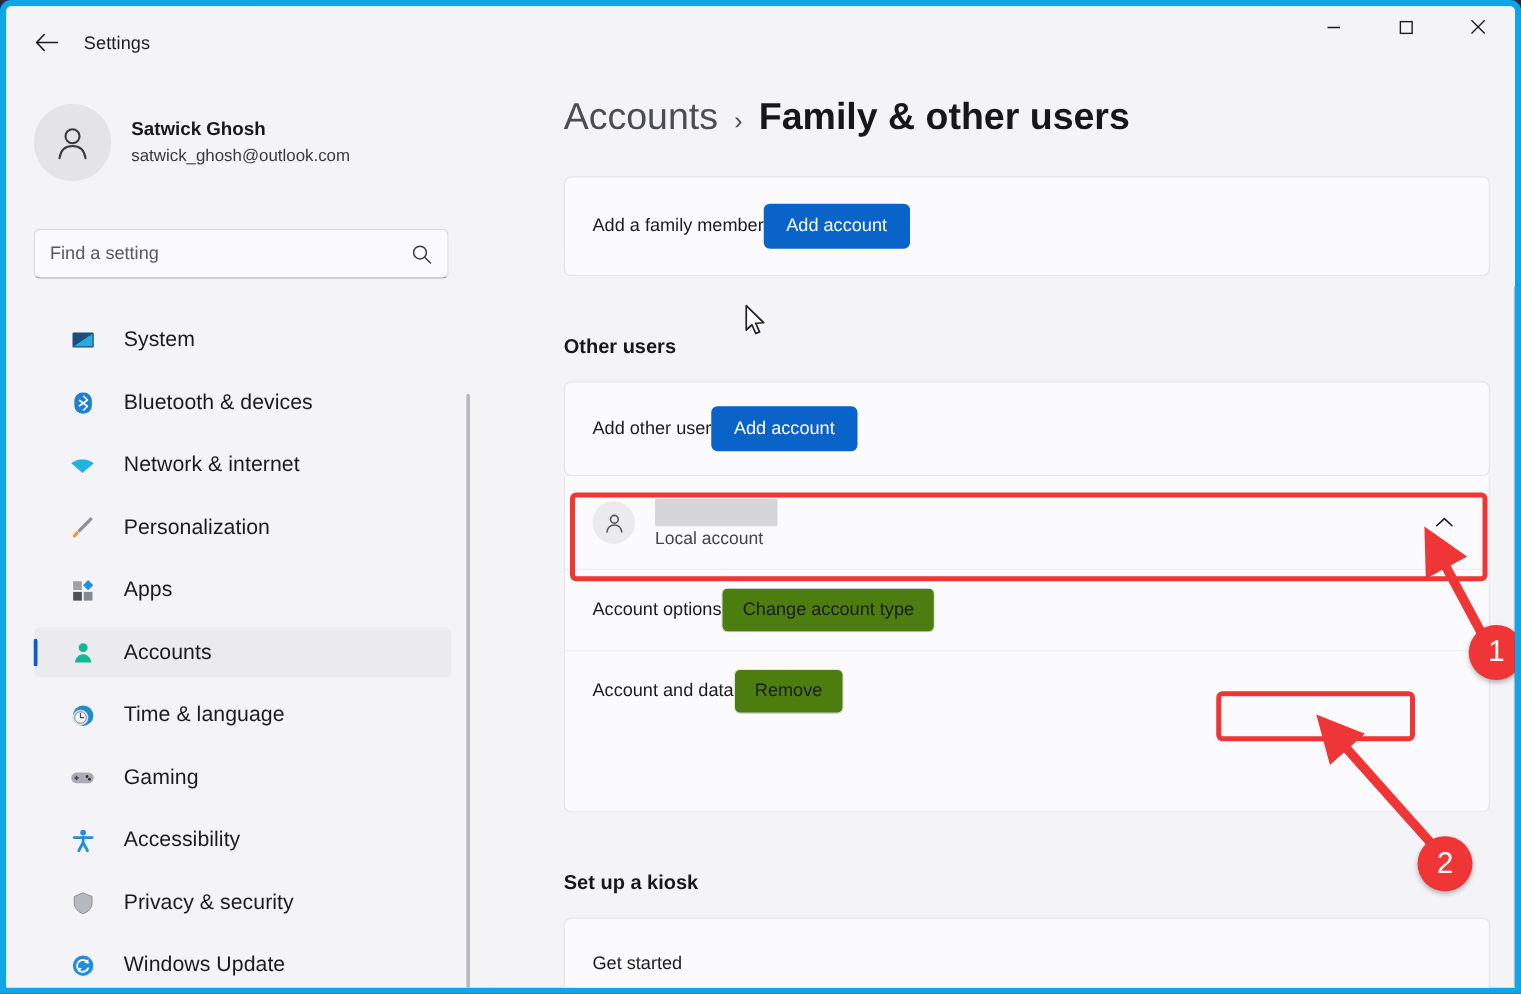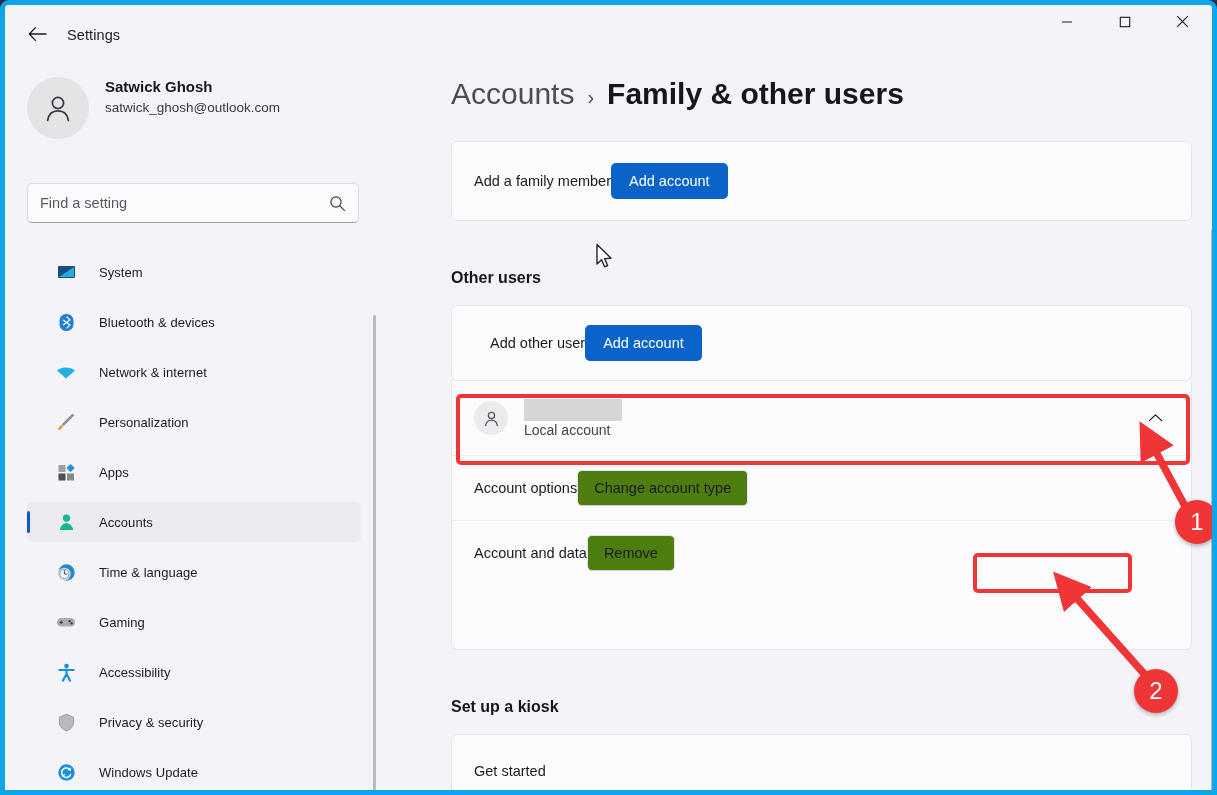--- a/index.html
+++ b/index.html
@@ -64,21 +64,21 @@
     position: absolute;
     left: 0; top: 48px;
     width: 388px;
     height: 747px;
     background: #f3f3f8;
   }
   #profile {
     position: absolute;
     left: 22px; top: 24px;
     width: 340px; height: 74px;
-    display: flex; align-items: flex-start;
+    display: flex; align-items: center;
     border-radius: 6px;
     cursor: pointer;
   }
   #avatar {
     width: 62px; height: 62px;
     border-radius: 50%;
     background: #e4e4e6;
     display: flex; align-items: center; justify-content: center;
     flex: 0 0 auto;
   }
@@ -144,21 +144,21 @@
     background: #0a5ccc;
     border-radius: 2px;
   }
   .nav-ico {
     width: 22px; height: 22px;
     flex: 0 0 auto;
     display: flex; align-items: center; justify-content: center;
   }
   .nav-label {
     margin-left: 22px;
-    font-size: 13px;
+    font-size: 17px;
     color: #1b1b1f;
     letter-spacing: .05px;
   }
 
   #sb-side-track {
     position: absolute;
     left: 368px; top: 262px;
     width: 3px; height: 518px;
     background: #b9b9c2;
     border-radius: 2px;
@@ -242,21 +242,21 @@
     position: absolute;
     left: 58px;
     font-size: 16px;
     font-weight: bold;
     color: #17171b;
   }
 
   
   #card-family   { top: 88px; height: 80px; }
   #head-other    { top: 216px; }
-  #card-adduser  { top: 252px; height: 76px; padding-left: 16px; }
+  #card-adduser  { top: 252px; height: 76px; }
   #card-acct     { top: 328px; height: 269px; border-radius: 0 0 6px 6px; border-top: none; }
 
   .acct-sub-row {
     position: relative;
     height: 65px;
     border-top: 1px solid #ededf1;
   }
 
   #acct-user-row {
     height: 74px;

